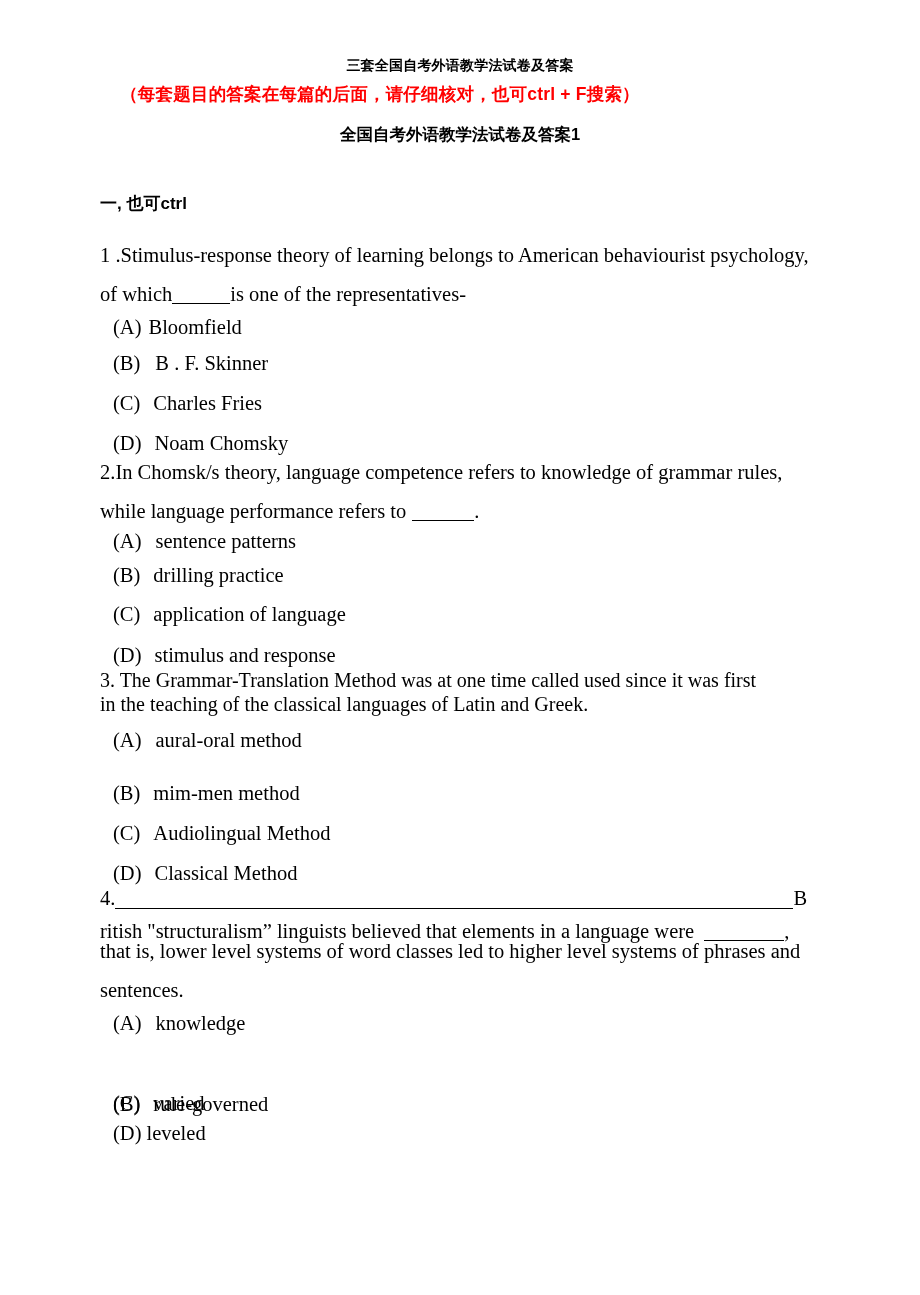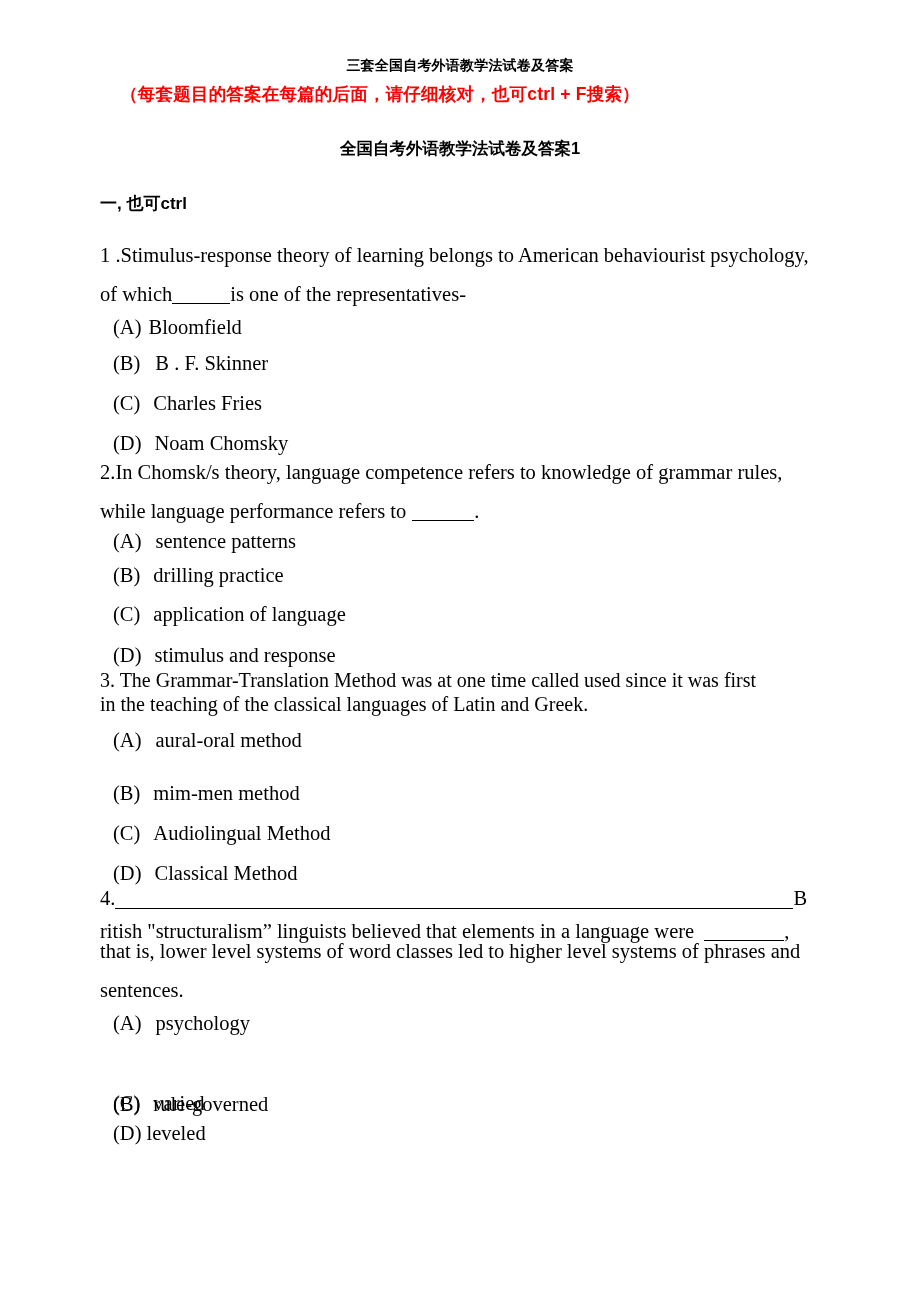--- a/index.html
+++ b/index.html
@@ -52,21 +52,21 @@
     top: 86px;
     width: 760px;
     text-align: center;
     font-size: 17.5px;
     color: #ff0000;
     letter-spacing: 0.2px;
   }
   .paper-heading {
     position: absolute;
     left: 0;
-    top: 140px;
+    top: 126px;
     width: 920px;
     text-align: center;
     font-size: 16.5px;
   }
   .section-heading {
     position: absolute;
     left: 100px;
     top: 195px;
     font-size: 17px;
     font-weight: bold;
@@ -176,21 +176,21 @@
       <span>4.</span><span class="blank-xl" style="width:678px;"></span><span>B</span>
     </div>
     <div class="q-line" style="margin-top:12px;">
       <span>ritish "structuralism” linguists believed that elements in a language were</span><span class="sp" style="width:10px;"></span><span class="blank blank-lg"></span><span>,</span>
     </div>
     <div class="q-line" style="">that is, lower level systems of word classes led to higher level systems of phrases and</div>
     <div class="q-line" style="margin-top:18px;">sentences.</div>
   </div>
 
   <div class="opt" style="left:113px; top:1013px;">
-    <span>(A)</span><span class="sp" style="width:14px;"></span><span>psychology</span>
+    <span>(A)</span><span class="sp" style="width:14px;"></span><span>knowledge</span>
   </div>
   <div class="opt" style="left:113px; top:1094px;">
     <span>(B)</span><span class="sp" style="width:13px;"></span><span>rule-governed</span>
   </div>
   <div class="opt" style="left:113px; top:1093px;">
     <span>(C)</span><span class="sp" style="width:13px;"></span><span>varied</span>
   </div>
   <div class="opt" style="left:113px; top:1123px;">
     <span>(D)</span><span class="sp" style="width:5px;"></span><span>leveled</span>
   </div>

